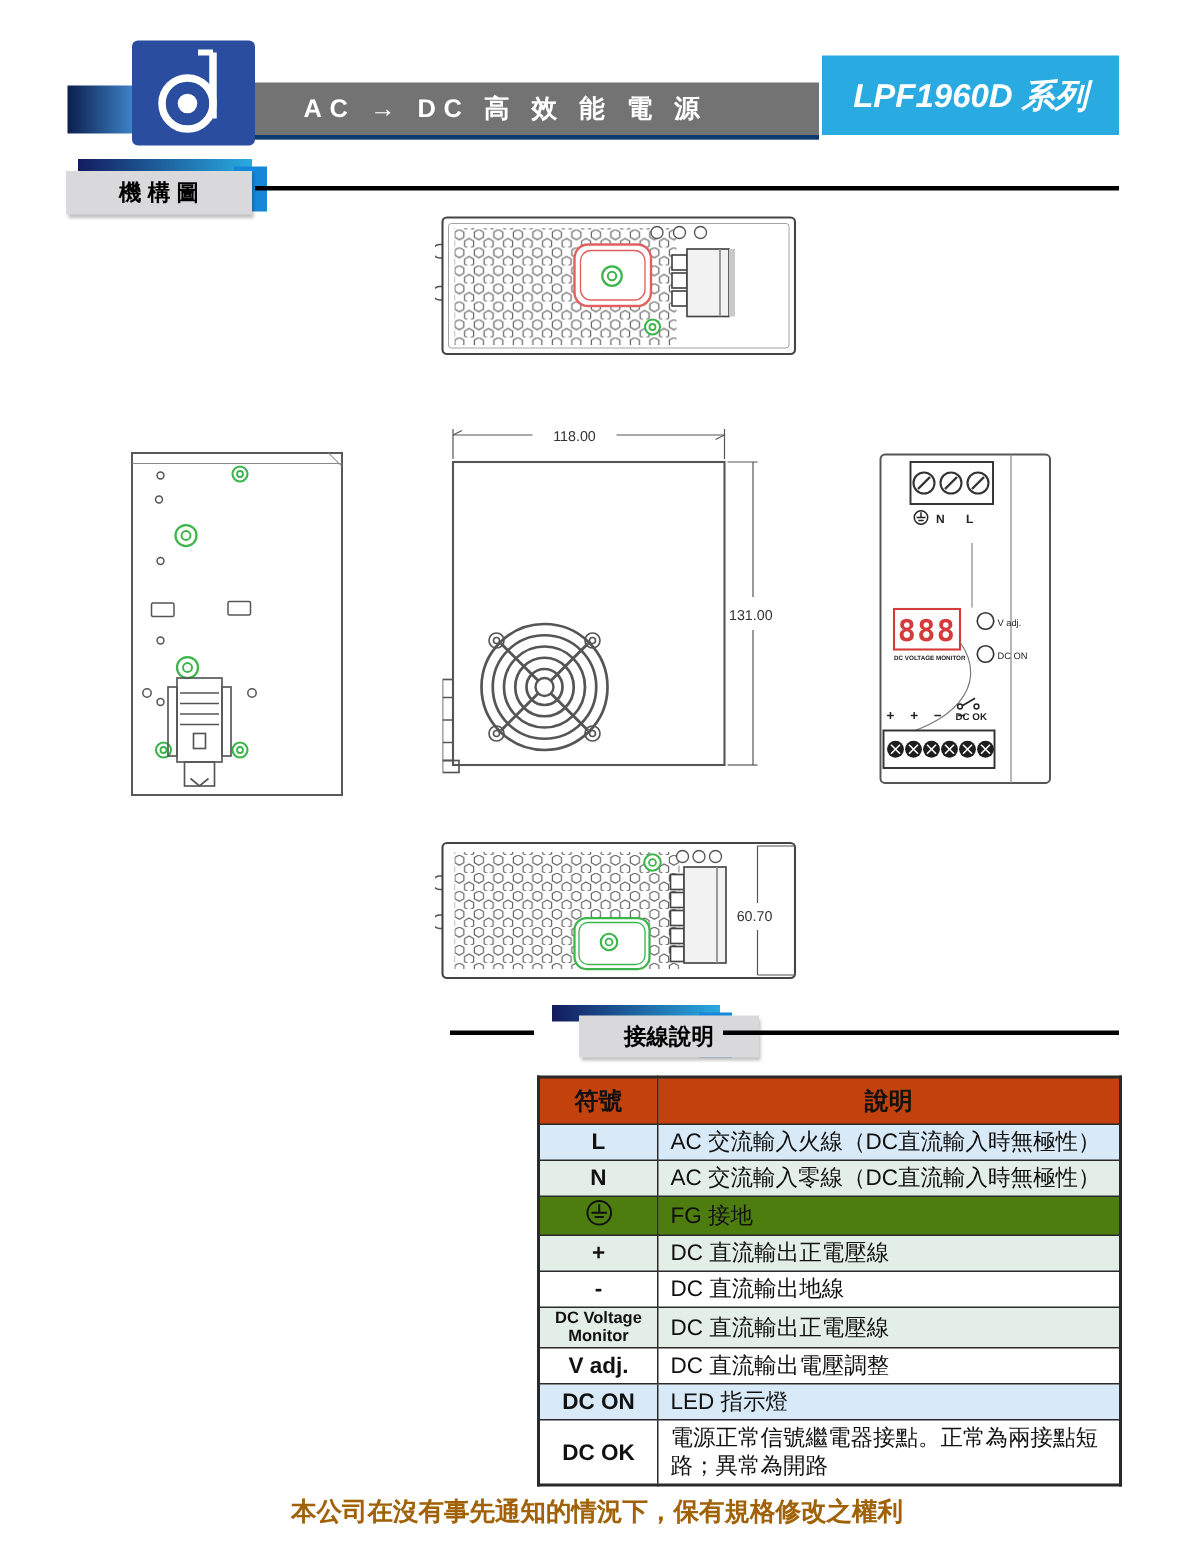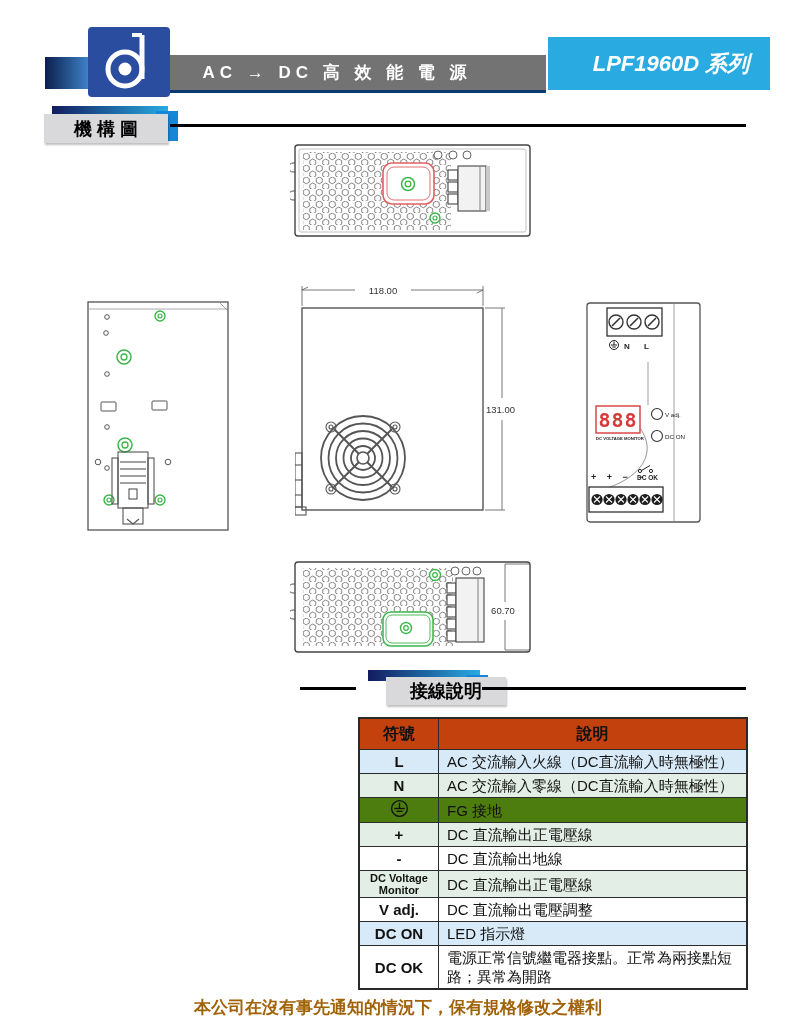--- a/index.html
+++ b/index.html
@@ -8,30 +8,30 @@
   .abs{position:absolute;}
 
   
   .grad-stub{left:45px;top:57px;width:44px;height:32px;
              background:linear-gradient(to right,#0b1f4e,#3f83c9);}
   .banner{left:128px;top:55px;width:418px;height:35px;background:#1366a9;
           border-bottom:3px solid #0c3a6e;display:flex;align-items:center;justify-content:center;}
   .banner span{color:#fff;font-weight:bold;font-size:17px;letter-spacing:5px;white-space:nowrap;}
   .logo{left:88px;top:27px;width:82px;height:70px;background:#2b4da0;border-radius:4px;}
   .series{left:548px;top:37px;width:198px;height:53px;background:#29abe2;
-          display:flex;align-items:center;justify-content:center;padding-left:24px;}
+          display:flex;align-items:center;justify-content:center;}
   .series span{color:#fff;font-weight:bold;font-style:italic;font-size:22px;white-space:nowrap;}
 
   
   .sec{position:absolute;width:190px;height:46px;}
   .sec .gbar{position:absolute;height:11px;background:linear-gradient(to right,#131c5e,#29abe2);}
   .sec .btab{position:absolute;width:22px;height:30px;background:#1686d8;}
   .sec .gbox{position:absolute;background:#d9d9db;display:flex;align-items:center;justify-content:center;
              box-shadow:1px 2px 2px rgba(0,0,0,.25);}
-  .sec .gbox span{font-weight:bold;font-size:18px;color:#000;white-space:nowrap;}
+  .sec .gbox span{font-weight:bold;font-size:15px;color:#000;white-space:nowrap;}
   .hline{position:absolute;height:2.5px;background:#000;}
 
   
   .specs{left:44px;top:737px;font-weight:bold;font-size:17px;line-height:22.5px;color:#141414;}
 
   
   .wtable{left:358px;top:717px;width:390px;border-collapse:collapse;position:absolute;}
   .wtable th,.wtable td{border:1.5px solid #2a2a2a;}
   .wtable{border:2px solid #2a2a2a;}
   .wtable th{height:28px;font-size:16px;font-weight:bold;background:#c2410c;}

